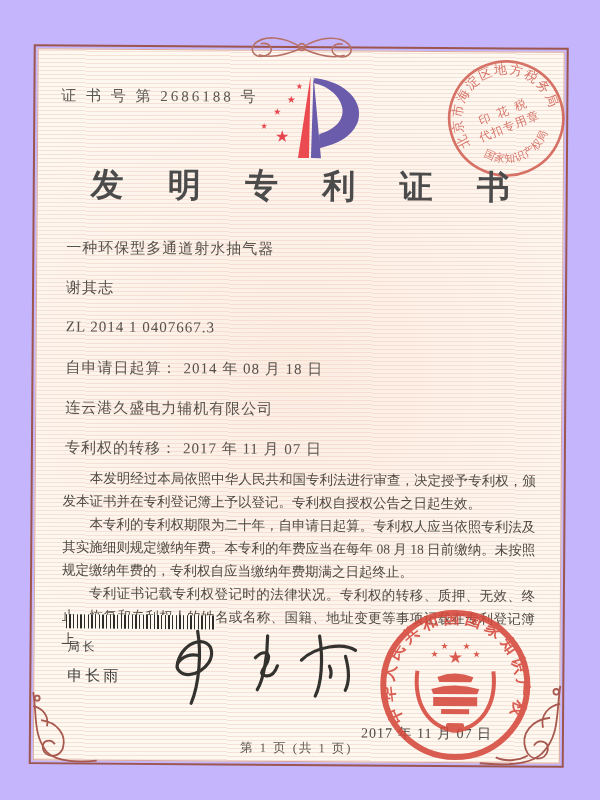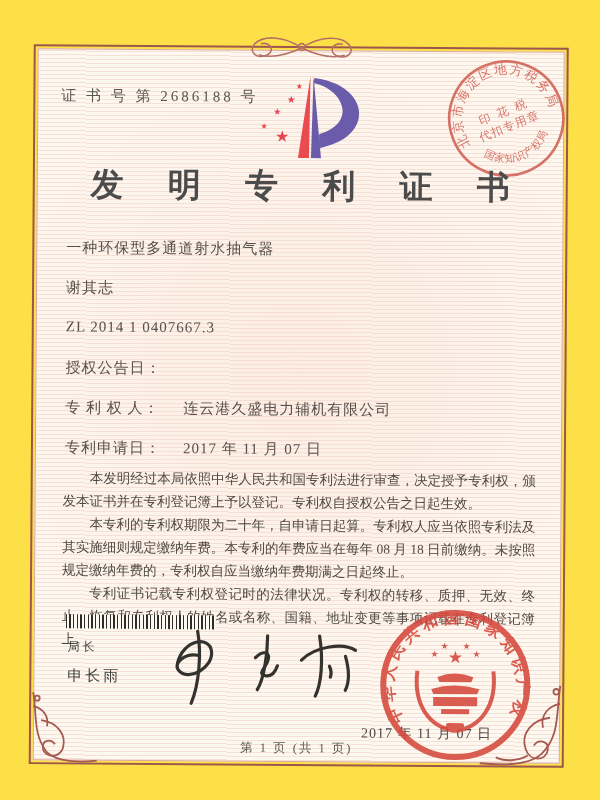--- a/index.html
+++ b/index.html
@@ -1,17 +1,17 @@
 <!DOCTYPE html>
 <html><head>
 <meta charset="utf-8">
 <style>
   html,body{margin:0;padding:0;}
   body{width:600px;height:800px;background:#ffffff;font-family:"Liberation Serif","DejaVu Serif",serif;}
-  .page{position:relative;width:600px;height:800px;background:#fde047;overflow:hidden;}
+  .page{position:relative;width:600px;height:800px;background:#c4b5fd;overflow:hidden;}
   .tilt{position:absolute;inset:0;transform:rotate(0.4deg);transform-origin:50% 55%;}
   .frame{position:absolute;left:31px;top:46px;width:531px;height:716px;border:2px solid #9c564d;}
   .frame-inner{position:absolute;inset:2px;border:1px solid #d9a89d;
     background-color:#fdf8f0;
     background-image:
       radial-gradient(circle at 50% 45%, rgba(250,210,195,0.30), rgba(253,248,240,0) 72%),
       repeating-linear-gradient(0deg, rgba(236,186,172,0.38) 0px, rgba(236,186,172,0.38) 1px, rgba(0,0,0,0) 1px, rgba(0,0,0,0) 4px);}
   .cert-no{position:absolute;left:26px;top:40px;font-size:15px;letter-spacing:3px;color:#5a5650;}
   .logo{position:absolute;left:216px;top:22px;width:124px;height:96px;}
   .stamp{position:absolute;left:404px;top:2px;width:134px;height:134px;transform:rotate(-22deg);opacity:.85;}
@@ -122,28 +122,28 @@
         <div class="frow">
           <span class="fvalue">一种环保型多通道射水抽气器</span>
         </div>
         <div class="frow">
           <span class="fvalue">谢其志</span>
         </div>
         <div class="frow">
           <span class="fvalue">ZL 2014 1 0407667.3</span>
         </div>
         <div class="frow">
-          <span class="flabel">授权公告日：</span>
-        </div>
-        <div class="frow">
-          <span class="flabel">专 利 权 人：</span>
+          <span class="flabel">自申请日起算：</span>
+          <span class="fvalue">2014 年 08 月 18 日</span>
+        </div>
+        <div class="frow">
           <span class="fvalue">连云港久盛电力辅机有限公司</span>
         </div>
         <div class="frow">
-          <span class="flabel">专利申请日：</span>
+          <span class="flabel">专利权的转移：</span>
           <span class="fvalue">2017 年 11 月 07 日</span>
         </div>
       </div>
 
       <div class="body-text">
         <p>本发明经过本局依照中华人民共和国专利法进行审查，决定授予专利权，颁发本证书并在专利登记簿上予以登记。专利权自授权公告之日起生效。</p>
         <p>本专利的专利权期限为二十年，自申请日起算。专利权人应当依照专利法及其实施细则规定缴纳年费。本专利的年费应当在每年 08 月 18 日前缴纳。未按照规定缴纳年费的，专利权自应当缴纳年费期满之日起终止。</p>
         <p>专利证书记载专利权登记时的法律状况。专利权的转移、质押、无效、终止、恢复和专利权人的姓名或名称、国籍、地址变更等事项记载在专利登记簿上。</p>
       </div>
 

